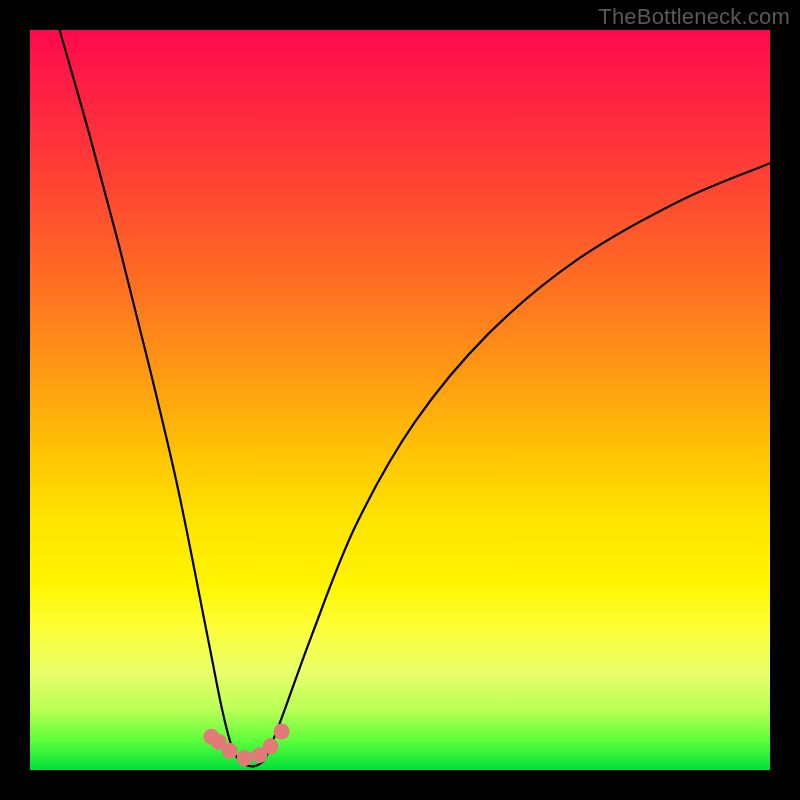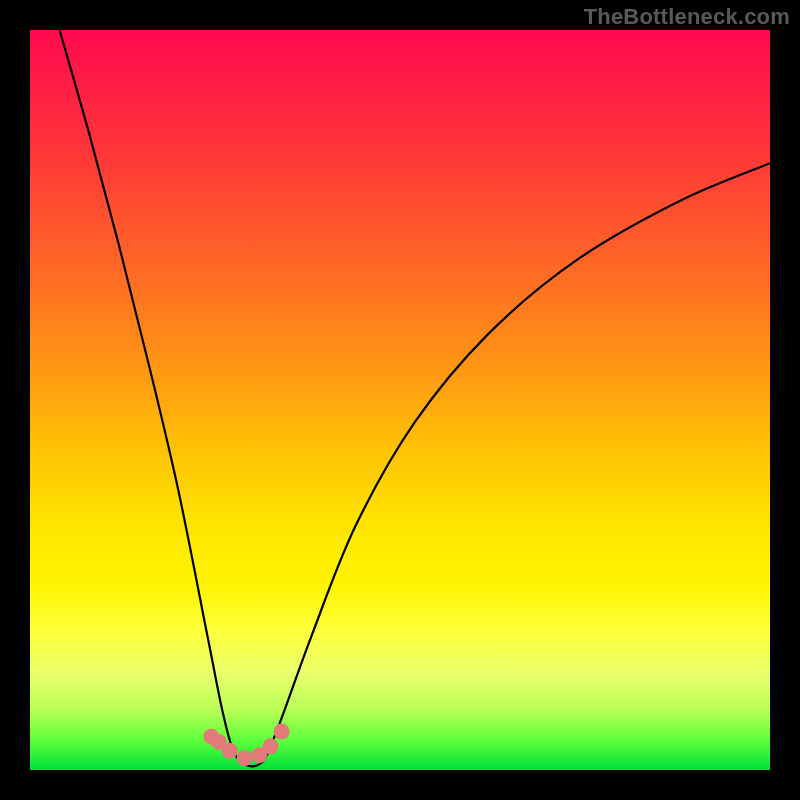--- a/index.html
+++ b/index.html
@@ -40,21 +40,21 @@
       #5dff3a 96%,
       #00e03a 100%
     );
   }
   .watermark {
     position: absolute;
     top: 4px;
     right: 10px;
     color: #595959;
     font-size: 22px;
-    font-weight: 700;
+    font-weight: 400;
     letter-spacing: 0.2px;
     user-select: none;
   }
   svg.curves {
     position: absolute;
     left: 0;
     top: 0;
     width: 740px;
     height: 740px;
     overflow: visible;

